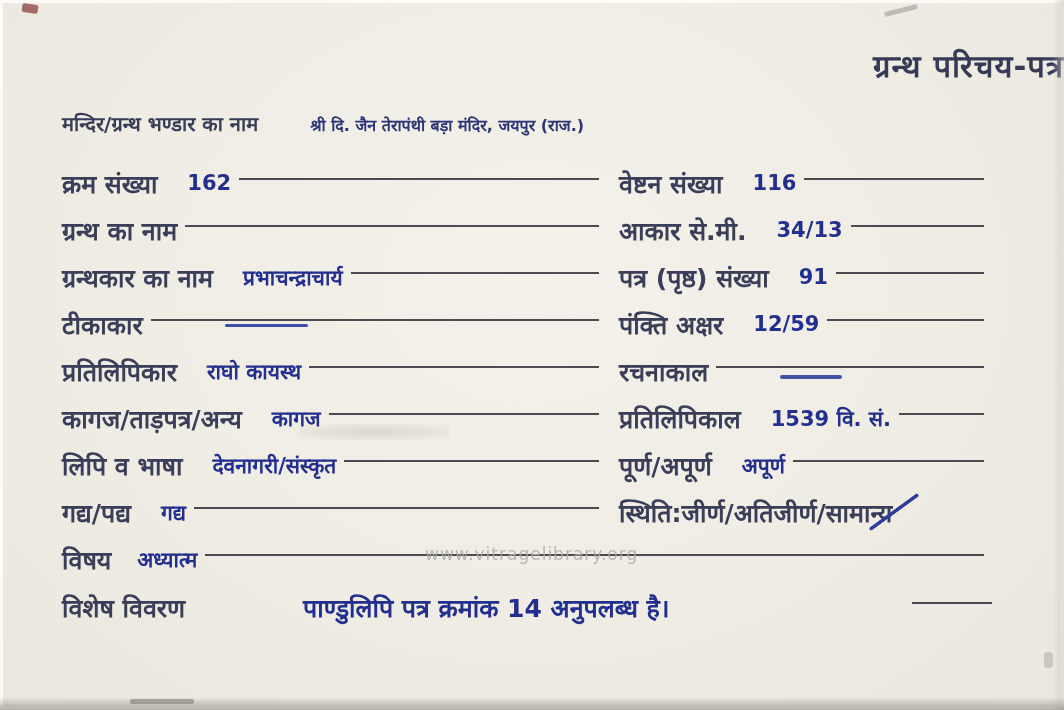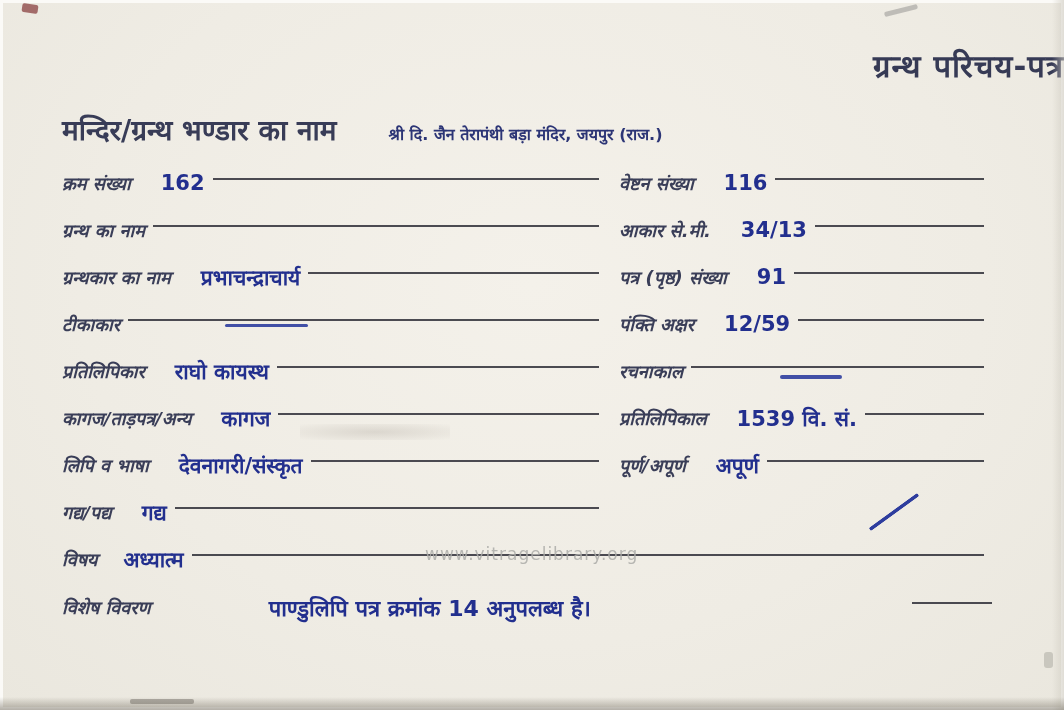--- a/index.html
+++ b/index.html
@@ -11,41 +11,41 @@
     box-shadow: inset 0 0 0 3px #fbfaf7;
   }
   .title {
     position:absolute; top:44px; left:0; width:100%; text-align:right;
     font-size:31px; font-weight:700; color:#363a55; letter-spacing:1px;
   }
   .header-row {
     position:absolute; top:110px; left:62px; right:40px;
     display:flex; align-items:baseline; white-space:nowrap;
   }
-  .h-label { font-size:28px; font-weight:700; color:#383c57; }
+  .h-label { font-size:20px; font-weight:700; color:#383c57; }
   .h-value { font-size:16px; font-weight:700; color:#2c3576; margin-left:52px; }
   .r {
     position:absolute; left:62px; right:72px; height:34px;
     display:flex; align-items:center;
   }
   .half { display:flex; align-items:center; min-width:0; }
   .hl { flex:0 0 545px; }
   .hr { flex:1 1 auto; margin-left:12px; }
-  .lbl { font-size:18px; font-weight:700; color:#3a3e58; white-space:nowrap;font-style:italic; }
+  .lbl { font-size:25px; font-weight:700; color:#3a3e58; white-space:nowrap; }
   .val { font-size:21px; font-weight:700; color:#222f8e; white-space:nowrap; margin-left:30px; }
   .val:empty { margin-left:0; }
   .rule {
     flex:1 1 auto; height:0; border-top:2px solid rgba(38,38,48,0.82);
     margin:0 8px; position:relative; top:-4px; min-width:10px;
   }
   .rule-short {
     flex:0 0 80px; height:0; border-top:2px solid rgba(38,38,48,0.82);
     margin-left:auto; position:relative; top:-4px;
   }
-  .footer-val { font-size:22px; font-weight:700; color:#222f8e; white-space:nowrap; margin-left:118px; }
+  .footer-val { font-size:25px; font-weight:700; color:#222f8e; white-space:nowrap; margin-left:118px; }
   .watermark {
     position:absolute; left:425px; top:544px; font-size:17px;
     color:rgba(172,172,168,0.85); letter-spacing:1px; font-weight:400;text-align:center;
   }
   .blank-mark { position:absolute; background:#2e3d9e; border-radius:2px; opacity:.9; }
   .mark-tika { left:225px; top:324px; width:83px; height:3px; }
   .mark-rachna { left:780px; top:375px; width:62px; height:4px; }
   .slash-mark {
     position:absolute; left:864px; top:510px; width:60px; height:0;
     border-top:4px solid #2e3d9e; transform:rotate(-36deg); border-radius:2px;
@@ -167,20 +167,24 @@
       <span class="rule"></span>
     </div>
   </div>
 
   <div class="r" style="top:495px">
     <div class="half hl">
       <span class="lbl">गद्य/पद्य</span>
       <span class="val">गद्य</span>
       <span class="rule"></span>
     </div>
+    <div class="half hr">
+      <span class="lbl">स्थिति:जीर्ण/अतिजीर्ण/सामान्य</span>
+      <span class="val"></span>
+    </div>
   </div>
 
   <div class="r" style="top:542px">
     <div class="half" style="flex:1 1 auto">
       <span class="lbl">विषय</span>
       <span class="val" style="margin-left:26px">अध्यात्म</span>
       <span class="rule"></span>
     </div>
   </div>
 

